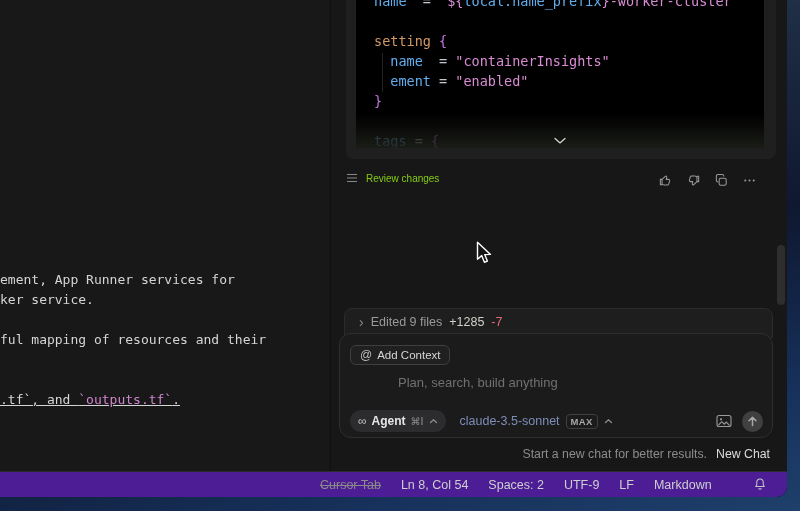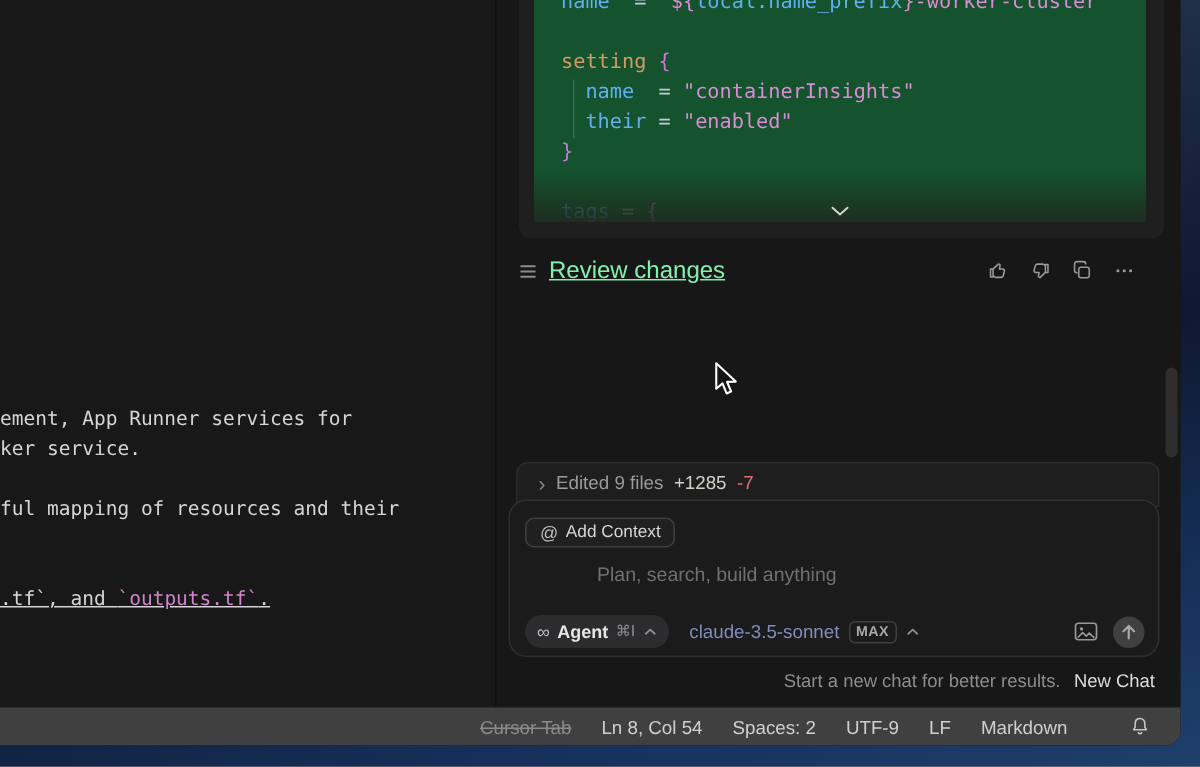--- a/index.html
+++ b/index.html
@@ -35,21 +35,21 @@
     background:#171717; border-left:1px solid #101010;
   }
 
   
   .code-panel {
     position:absolute; left:15px; top:0; width:430px; height:159px;
     background:#1f1f1f; border-radius:0 0 8px 8px;
   }
   .code-green {
     position:absolute; left:10px; top:0; right:12px; height:148px;
-    background:#14532d; overflow:hidden;
+    background:#000000; overflow:hidden;
   }
   #code-lines { margin-top:-9px; padding-left:18px; }
   .code-line {
     height:20px; white-space:pre;
     font-family:"DejaVu Sans Mono", monospace; font-size:13.5px; line-height:20px;
   }
   .code-line.faded { opacity:.5; }
   .tok-blue{ color:#61afef; }
   .tok-orange{ color:#d19a66; } .tok-str{ color:#d98bd3; }
   .tok-brace{ color:#c678dd; } .tok-op{ color:#c2c8d2; }
@@ -57,21 +57,21 @@
   .code-fade { position:absolute; left:0; right:0; bottom:0; height:34px;
     background:linear-gradient(rgba(40,44,34,0), rgba(32,35,28,.8)); }
   .expand-btn {
     position:absolute; left:50%; transform:translateX(-50%); bottom:1px;
     background:none; border:none; cursor:pointer; padding:2px;
   }
 
   
   .review-row { position:absolute; left:15px; top:172px; right:15px; height:20px; }
   .review-left { position:absolute; left:0; top:0; display:flex; align-items:center; gap:8px; }
-  .review-label { font-size:16px; color:#86efac;text-decoration:underline; }
+  .review-label { font-size:10px; color:#84cc16; }
   .review-actions { position:absolute; right:15px; top:1px; display:flex; align-items:center; gap:13px; }
   .icon-btn { background:none; border:none; padding:0; cursor:pointer; display:flex; align-items:center; }
 
   
   .scroll-thumb { position:absolute; left:446px; top:245px; width:8px; height:60px; background:#2e2e2e; border-radius:4px; }
 
   
   .edited-bar {
     position:absolute; left:13px; top:308px; width:429px; height:30px;
     background:#1e1e1e; border:1px solid #2b2b2b; border-radius:8px 8px 0 0;
@@ -114,21 +114,21 @@
   }
 
   
   .hint-row { position:absolute; right:17px; top:447px; display:flex; align-items:center; gap:9px; font-size:12.3px; }
   .hint-text { color:#8c8c8c; }
   .hint-action { color:#dcdcdc; background:none; border:none; font-size:12.3px; cursor:pointer;text-align:right; }
 
   
   .status-bar {
     position:absolute; left:0; top:471px; width:787px; height:26px;
-    background:#404040; border-top:1px solid #2b2b2b; border-radius:0 0 10px 0;
+    background:#4c1d95; border-top:1px solid #2b2b2b; border-radius:0 0 10px 0;
   }
   #status-items { position:absolute; left:320px; top:0; height:26px; display:flex; align-items:center; gap:20px; }
   .status-item { font-size:12.5px; color:#cfcfcf; white-space:nowrap; cursor:pointer; }
   .status-item.strike { color:#8a8a8a; text-decoration:line-through; }
   .bell-wrap { position:absolute; right:20px; top:5px; background:none; border:none; padding:0; cursor:pointer; }
 
   
   .mouse-cursor { position:absolute; left:476px; top:241px; pointer-events:none; }
 
   svg.icon { display:block; }
@@ -150,21 +150,21 @@
 
     <div class="chat">
 
       <div class="code-panel">
         <div class="code-green">
           <div id="code-lines">
               <div class="code-line"><span class="tok-blue">name</span><span class="tok-op">  = </span><span class="tok-str">"${</span><span class="tok-blue">local.name_prefix</span><span class="tok-str">}-worker-cluster"</span></div>
               <div class="code-line"></div>
               <div class="code-line"><span class="tok-orange">setting</span><span class="tok-op"> </span><span class="tok-brace">{</span></div>
               <div class="code-line"><span class="tok-op">  </span><span class="tok-blue">name</span><span class="tok-op">  = </span><span class="tok-str">"containerInsights"</span></div>
-              <div class="code-line"><span class="tok-op">  </span><span class="tok-blue">their</span><span class="tok-op"> = </span><span class="tok-str">"enabled"</span></div>
+              <div class="code-line"><span class="tok-op">  </span><span class="tok-blue">ement</span><span class="tok-op"> = </span><span class="tok-str">"enabled"</span></div>
               <div class="code-line"><span class="tok-brace">}</span></div>
               <div class="code-line"></div>
               <div class="code-line faded"><span class="tok-blue">tags</span><span class="tok-op"> = </span><span class="tok-brace">{</span></div>
             </div>
           <div class="indent-guide"></div>
           <div class="code-fade"></div>
           <button class="expand-btn">
             <svg class="icon" width="13" height="8" viewBox="0 0 13 8">
                 <path d="M1.5 1.5 L6.5 6 L11.5 1.5" fill="none" stroke="#d6d9cf" stroke-width="1.3" stroke-linecap="round"></path>
               </svg>

